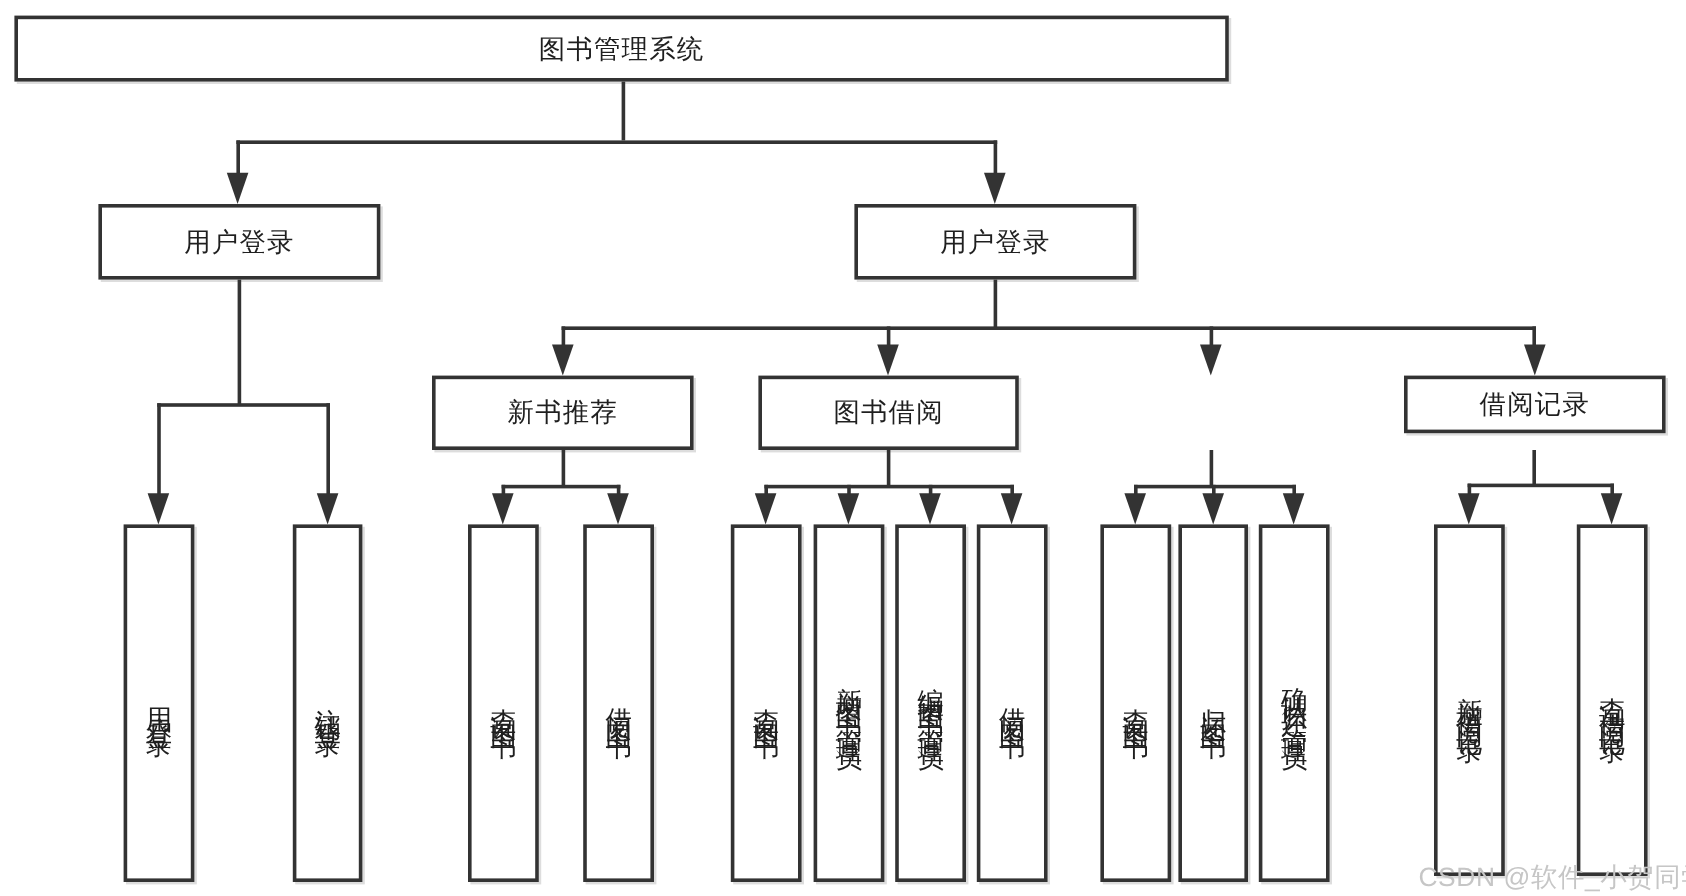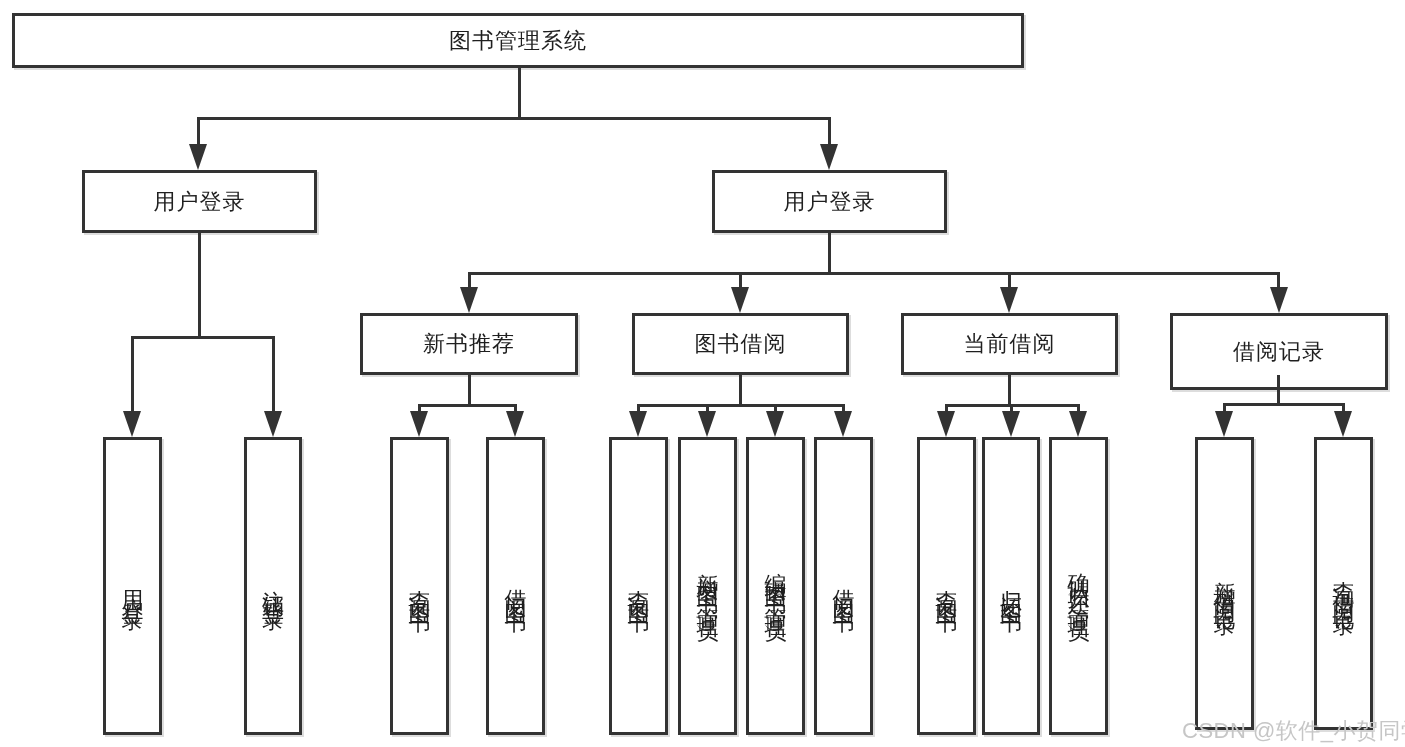--- a/index.html
+++ b/index.html
@@ -47,22 +47,21 @@
 
 <div class="stage">
 
   <div class="b" style="left:12px;top:13px;width:1012px;height:55px">图书管理系统</div>
 
   <div class="b" style="left:82px;top:170px;width:235px;height:63px">用户登录</div>
   <div class="b" style="left:712px;top:170px;width:235px;height:63px">用户登录</div>
 
   <div class="b" style="left:632px;top:313px;width:217px;height:62px">图书借阅</div>
   <div class="b" style="left:360px;top:313px;width:218px;height:62px">新书推荐</div>
-  <div class="b" style="left:901px;top:313px;width:217px;height:62px">当前借阅</div>
-  <div class="b" style="left:1170px;top:313px;width:218px;height:77px">借阅记录</div>
+  <div class="b" style="left:1170px;top:313px;width:218px;height:48px">借阅记录</div>
 
   <div class="b vb" style="left:103px;top:437px;width:59px;height:298px">用户登录</div>
   <div class="b vb" style="left:244px;top:437px;width:58px;height:298px">注销登录</div>
 
   <div class="b vb" style="left:390px;top:437px;width:59px;height:298px">查询图书</div>
   <div class="b vb" style="left:486px;top:437px;width:59px;height:298px">借阅图书</div>
 
   <div class="b vb" style="left:609px;top:437px;width:59px;height:298px">查询图书</div>
   <div class="b vb" style="left:678px;top:437px;width:59px;height:298px">新增图书（管理员）</div>
   <div class="b vb" style="left:746px;top:437px;width:59px;height:298px">编辑图书（管理员）</div>

